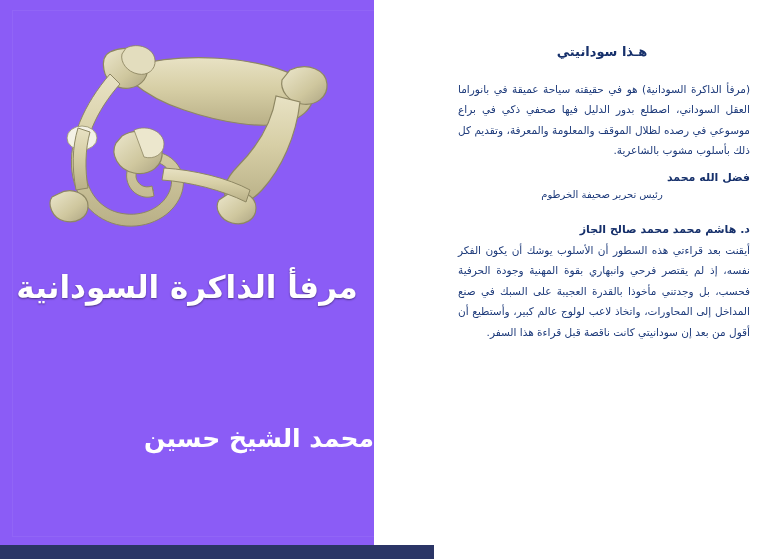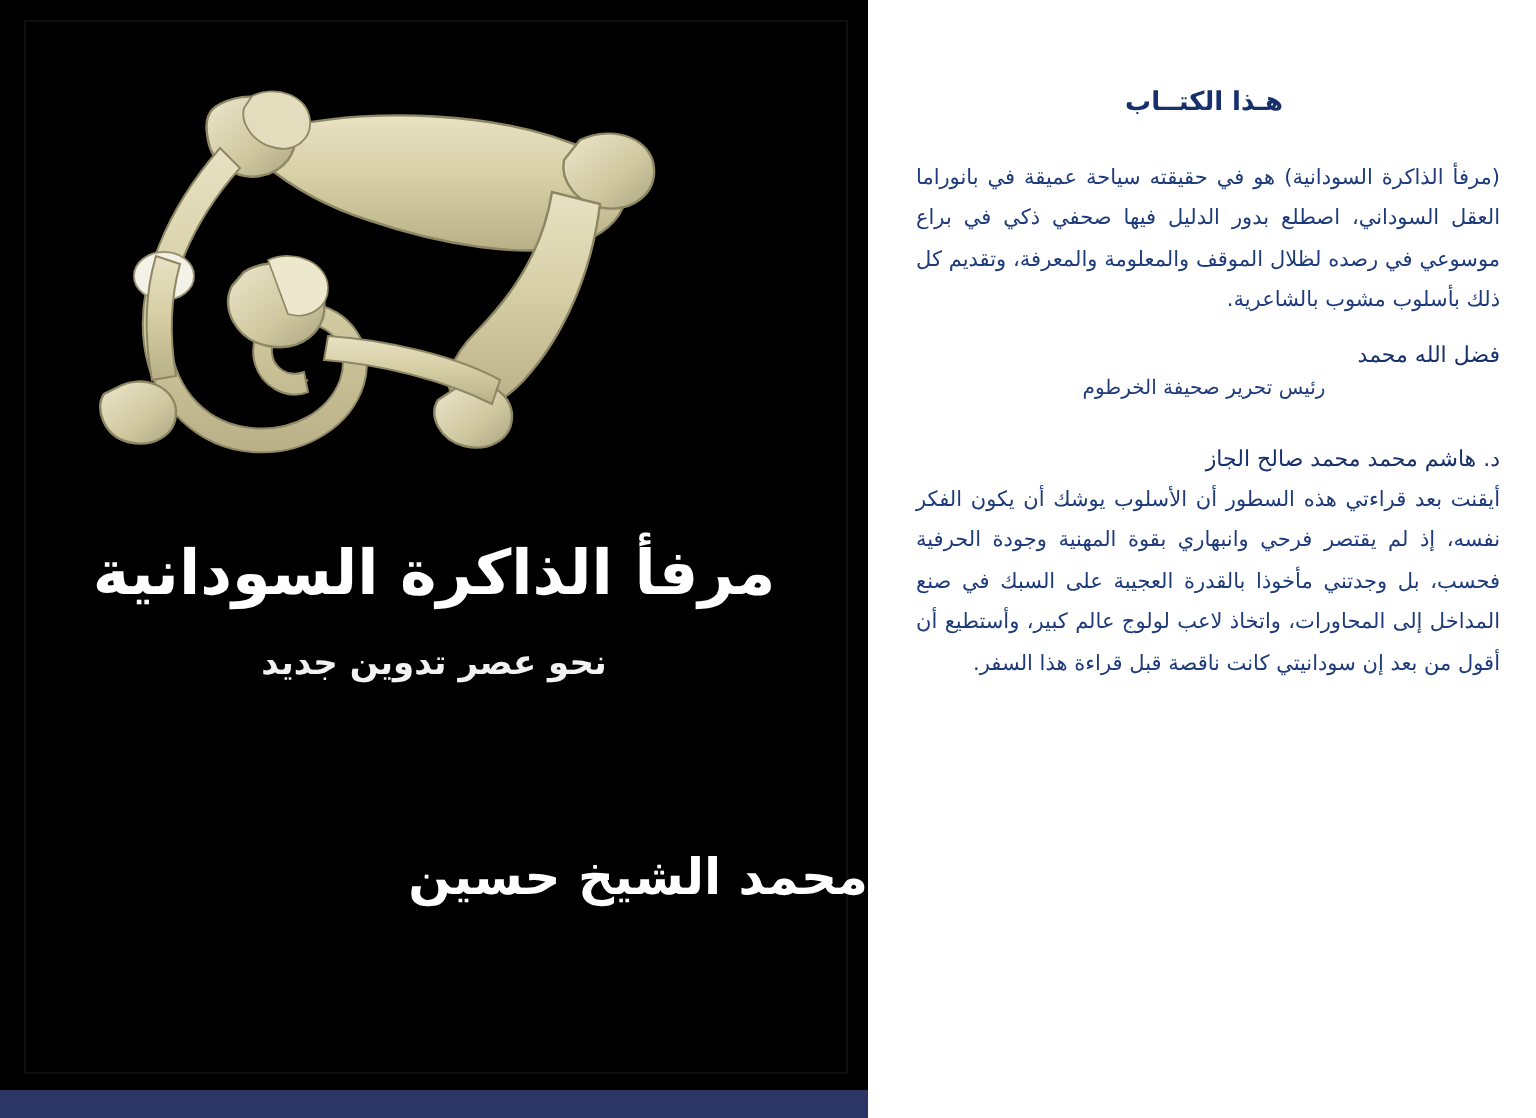--- a/index.html
+++ b/index.html
@@ -14,23 +14,23 @@
     background: #ffffff;
     overflow: hidden;
     font-family: "DejaVu Sans", sans-serif;
   }
 
   
   .cover {
     position: absolute;
     left: 0;
     top: 0;
-    width: 434px;
+    width: 374px;
     height: 545px;
-    background: #000000;
+    background: #8b5cf6;
     overflow: hidden;
   }
   .cover-inner-line {
     position: absolute;
     left: 12px;
     top: 10px;
     width: 410px;
     height: 525px;
     border: 1px solid rgba(255,255,255,0.06);
     pointer-events: none;
@@ -112,21 +112,21 @@
   }
   .para {
     font-size: 10.5px;
     line-height: 1.95;
     text-align: justify;
     color: #1d3a7a;
     margin: 0 0 10px 4px;
   }
   .sig-name {
     font-size: 11px;
-    font-weight: normal;
+    font-weight: bold;
     color: #16306b;
     margin: 0 0 2px 0;
     text-align: right;
   }
   .sig-role {
     font-size: 10px;
     color: #1d3a7a;
     margin: 0 0 20px 0;
     text-align: center;
     line-height: 1.7;
@@ -202,28 +202,27 @@
                C 208 172, 176 164, 148 162 Z" fill="url(#boneGrad)" stroke="#8e8763" stroke-width="1"></path>
 
       <path d="M44 176 C 58 168, 74 176, 74 188 C 74 200, 62 206, 50 203
                C 38 200, 33 186, 38 179 Z" fill="url(#boneGrad2)" stroke="#8e8763" stroke-width="1.2"></path>
 
       <path d="M62 172 C 58 150, 58 130, 64 110 L 76 114
                C 71 132, 71 152, 74 170 Z" fill="url(#boneGrad)" stroke="#8e8763" stroke-width="1"></path>
     </svg>
 
     <div class="cover-title">مرفأ الذاكرة السودانية</div>
-    <div class="cover-subtitle">نحو عصر تدوين جديد</div>
     <div class="cover-author">محمد الشيخ حسين</div>
   </div>
   <div class="bottom-strip"></div>
 
   <div class="back">
     <div class="back-inner">
-      <div class="back-heading">هـذا الكتــاب</div>
+      <div class="back-heading">هـذا سودانيتي</div>
 
       <div class="block">
         <p class="para">(مرفأ الذاكرة السودانية) هو في حقيقته سياحة عميقة في بانوراما العقل السوداني، اصطلع بدور الدليل فيها صحفي ذكي في براع موسوعي في رصده لظلال الموقف والمعلومة والمعرفة، وتقديم كل ذلك بأسلوب مشوب بالشاعرية.</p>
         <p class="sig-name">فضل الله محمد</p>
         <p class="sig-role">رئيس تحرير صحيفة الخرطوم</p>
       </div>
 
       <div class="block">
         <p class="sig-name">د. هاشم محمد محمد صالح الجاز</p>
       </div>

